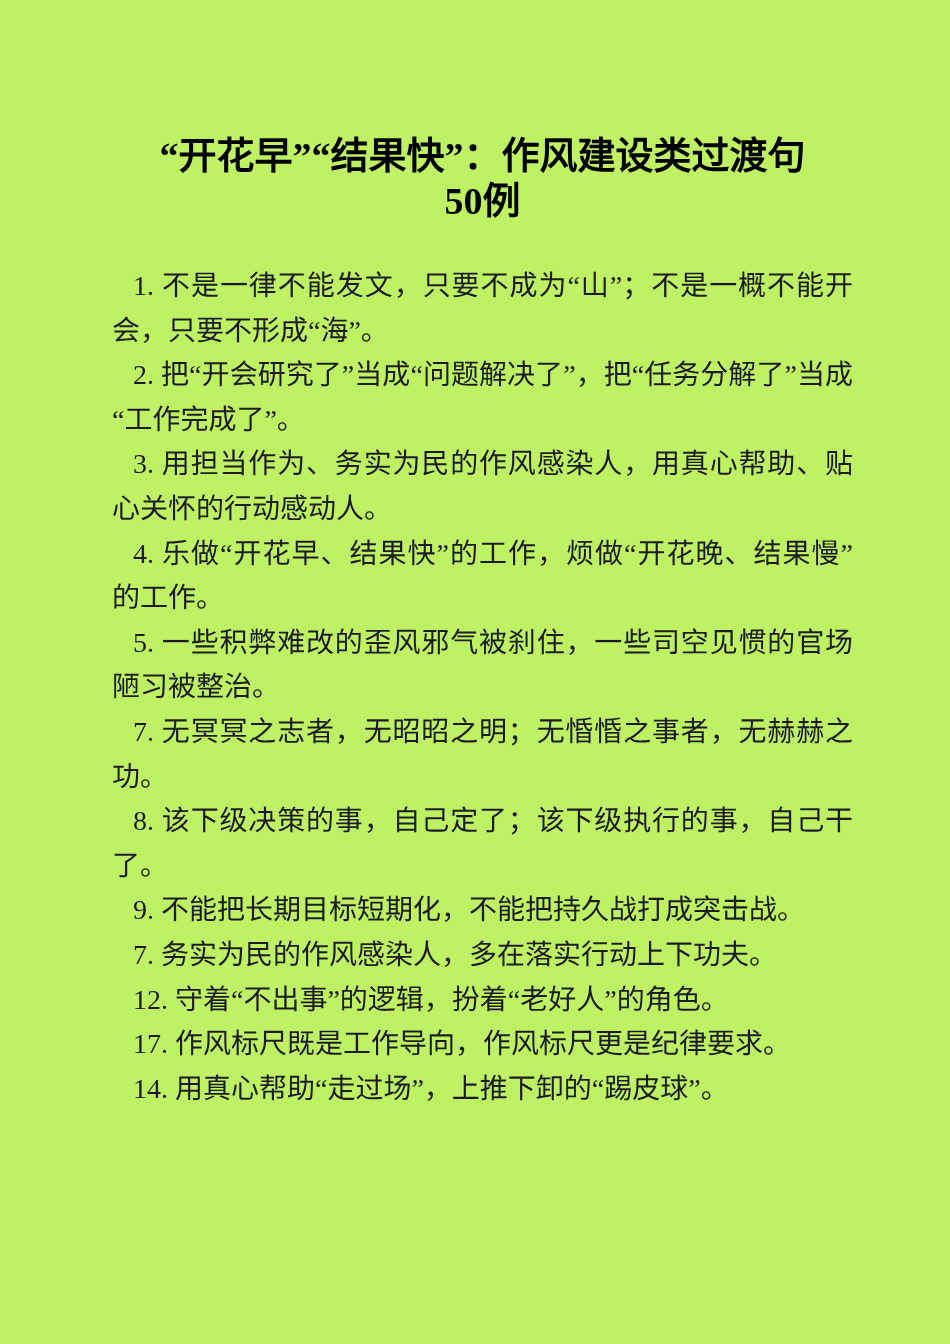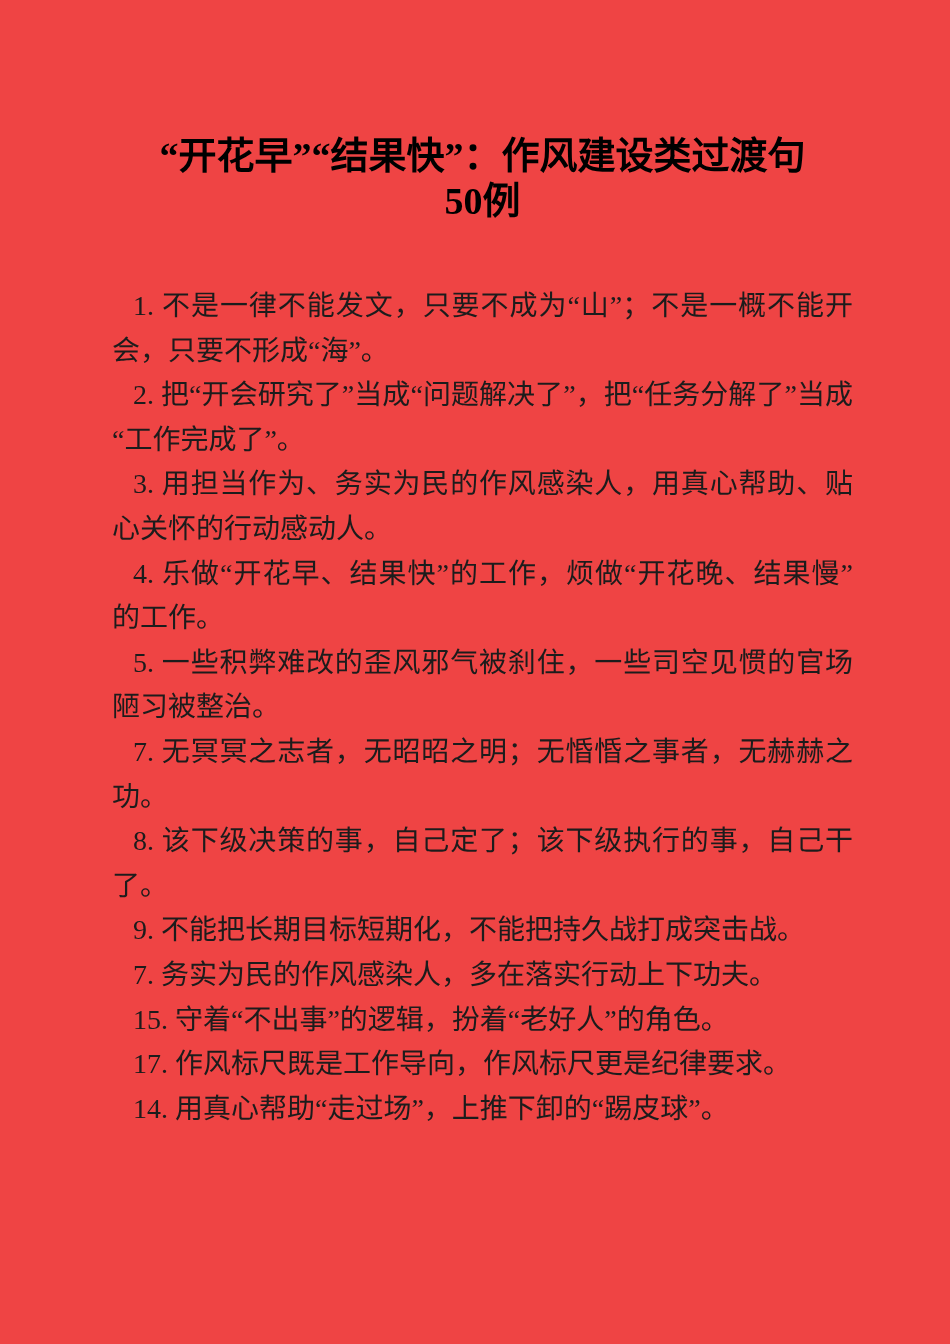--- a/index.html
+++ b/index.html
@@ -5,41 +5,41 @@
   html, body {
     margin: 0;
     padding: 0;
     background: #ffffff;
   }
   .page {
     position: relative;
     width: 950px;
     height: 1344px;
     margin: 0 auto;
-    background: #ef4444;
+    background: #bef264;
     box-sizing: border-box;
     padding: 134px 97px 0 112px;
     font-family: "Liberation Serif", serif;
     overflow: hidden;
   }
   .doc-title {
     margin: 0;
     padding: 0;
     text-align: center;
     font-size: 38px;
     line-height: 45px;
     font-weight: 700;
     color: #000000;
     font-family: "Liberation Serif", serif;
   }
   .title-line {
     display: block;
   }
   .content {
-    margin-top: 60px;
+    margin-top: 40px;
     font-size: 28px;
     line-height: 44.6px;
     color: #1c1c1c;
     text-align: justify;
   }
   .item {
     margin: 0;
     padding: 0;
     text-indent: 21px;
   }
@@ -61,18 +61,18 @@
   <div class="content">
     <p class="item"><span class="num">1.</span><span>不是一律不能发文，只要不成为“山”；不是一概不能开会，只要不形成“海”。</span></p>
     <p class="item"><span class="num">2.</span><span>把“开会研究了”当成“问题解决了”，把“任务分解了”当成“工作完成了”。</span></p>
     <p class="item"><span class="num">3.</span><span>用担当作为、务实为民的作风感染人，用真心帮助、贴心关怀的行动感动人。</span></p>
     <p class="item"><span class="num">4.</span><span>乐做“开花早、结果快”的工作，烦做“开花晚、结果慢”的工作。</span></p>
     <p class="item"><span class="num">5.</span><span>一些积弊难改的歪风邪气被刹住，一些司空见惯的官场陋习被整治。</span></p>
     <p class="item"><span class="num">7.</span><span>无冥冥之志者，无昭昭之明；无惛惛之事者，无赫赫之功。</span></p>
     <p class="item"><span class="num">8.</span><span>该下级决策的事，自己定了；该下级执行的事，自己干了。</span></p>
     <p class="item"><span class="num">9.</span><span>不能把长期目标短期化，不能把持久战打成突击战。</span></p>
     <p class="item"><span class="num">7.</span><span>务实为民的作风感染人，多在落实行动上下功夫。</span></p>
-    <p class="item"><span class="num">15.</span><span>守着“不出事”的逻辑，扮着“老好人”的角色。</span></p>
+    <p class="item"><span class="num">12.</span><span>守着“不出事”的逻辑，扮着“老好人”的角色。</span></p>
     <p class="item"><span class="num">17.</span><span>作风标尺既是工作导向，作风标尺更是纪律要求。</span></p>
     <p class="item"><span class="num">14.</span><span>用真心帮助“走过场”，上推下卸的“踢皮球”。</span></p>
   </div>
 
 </div>
 
 </body></html>

